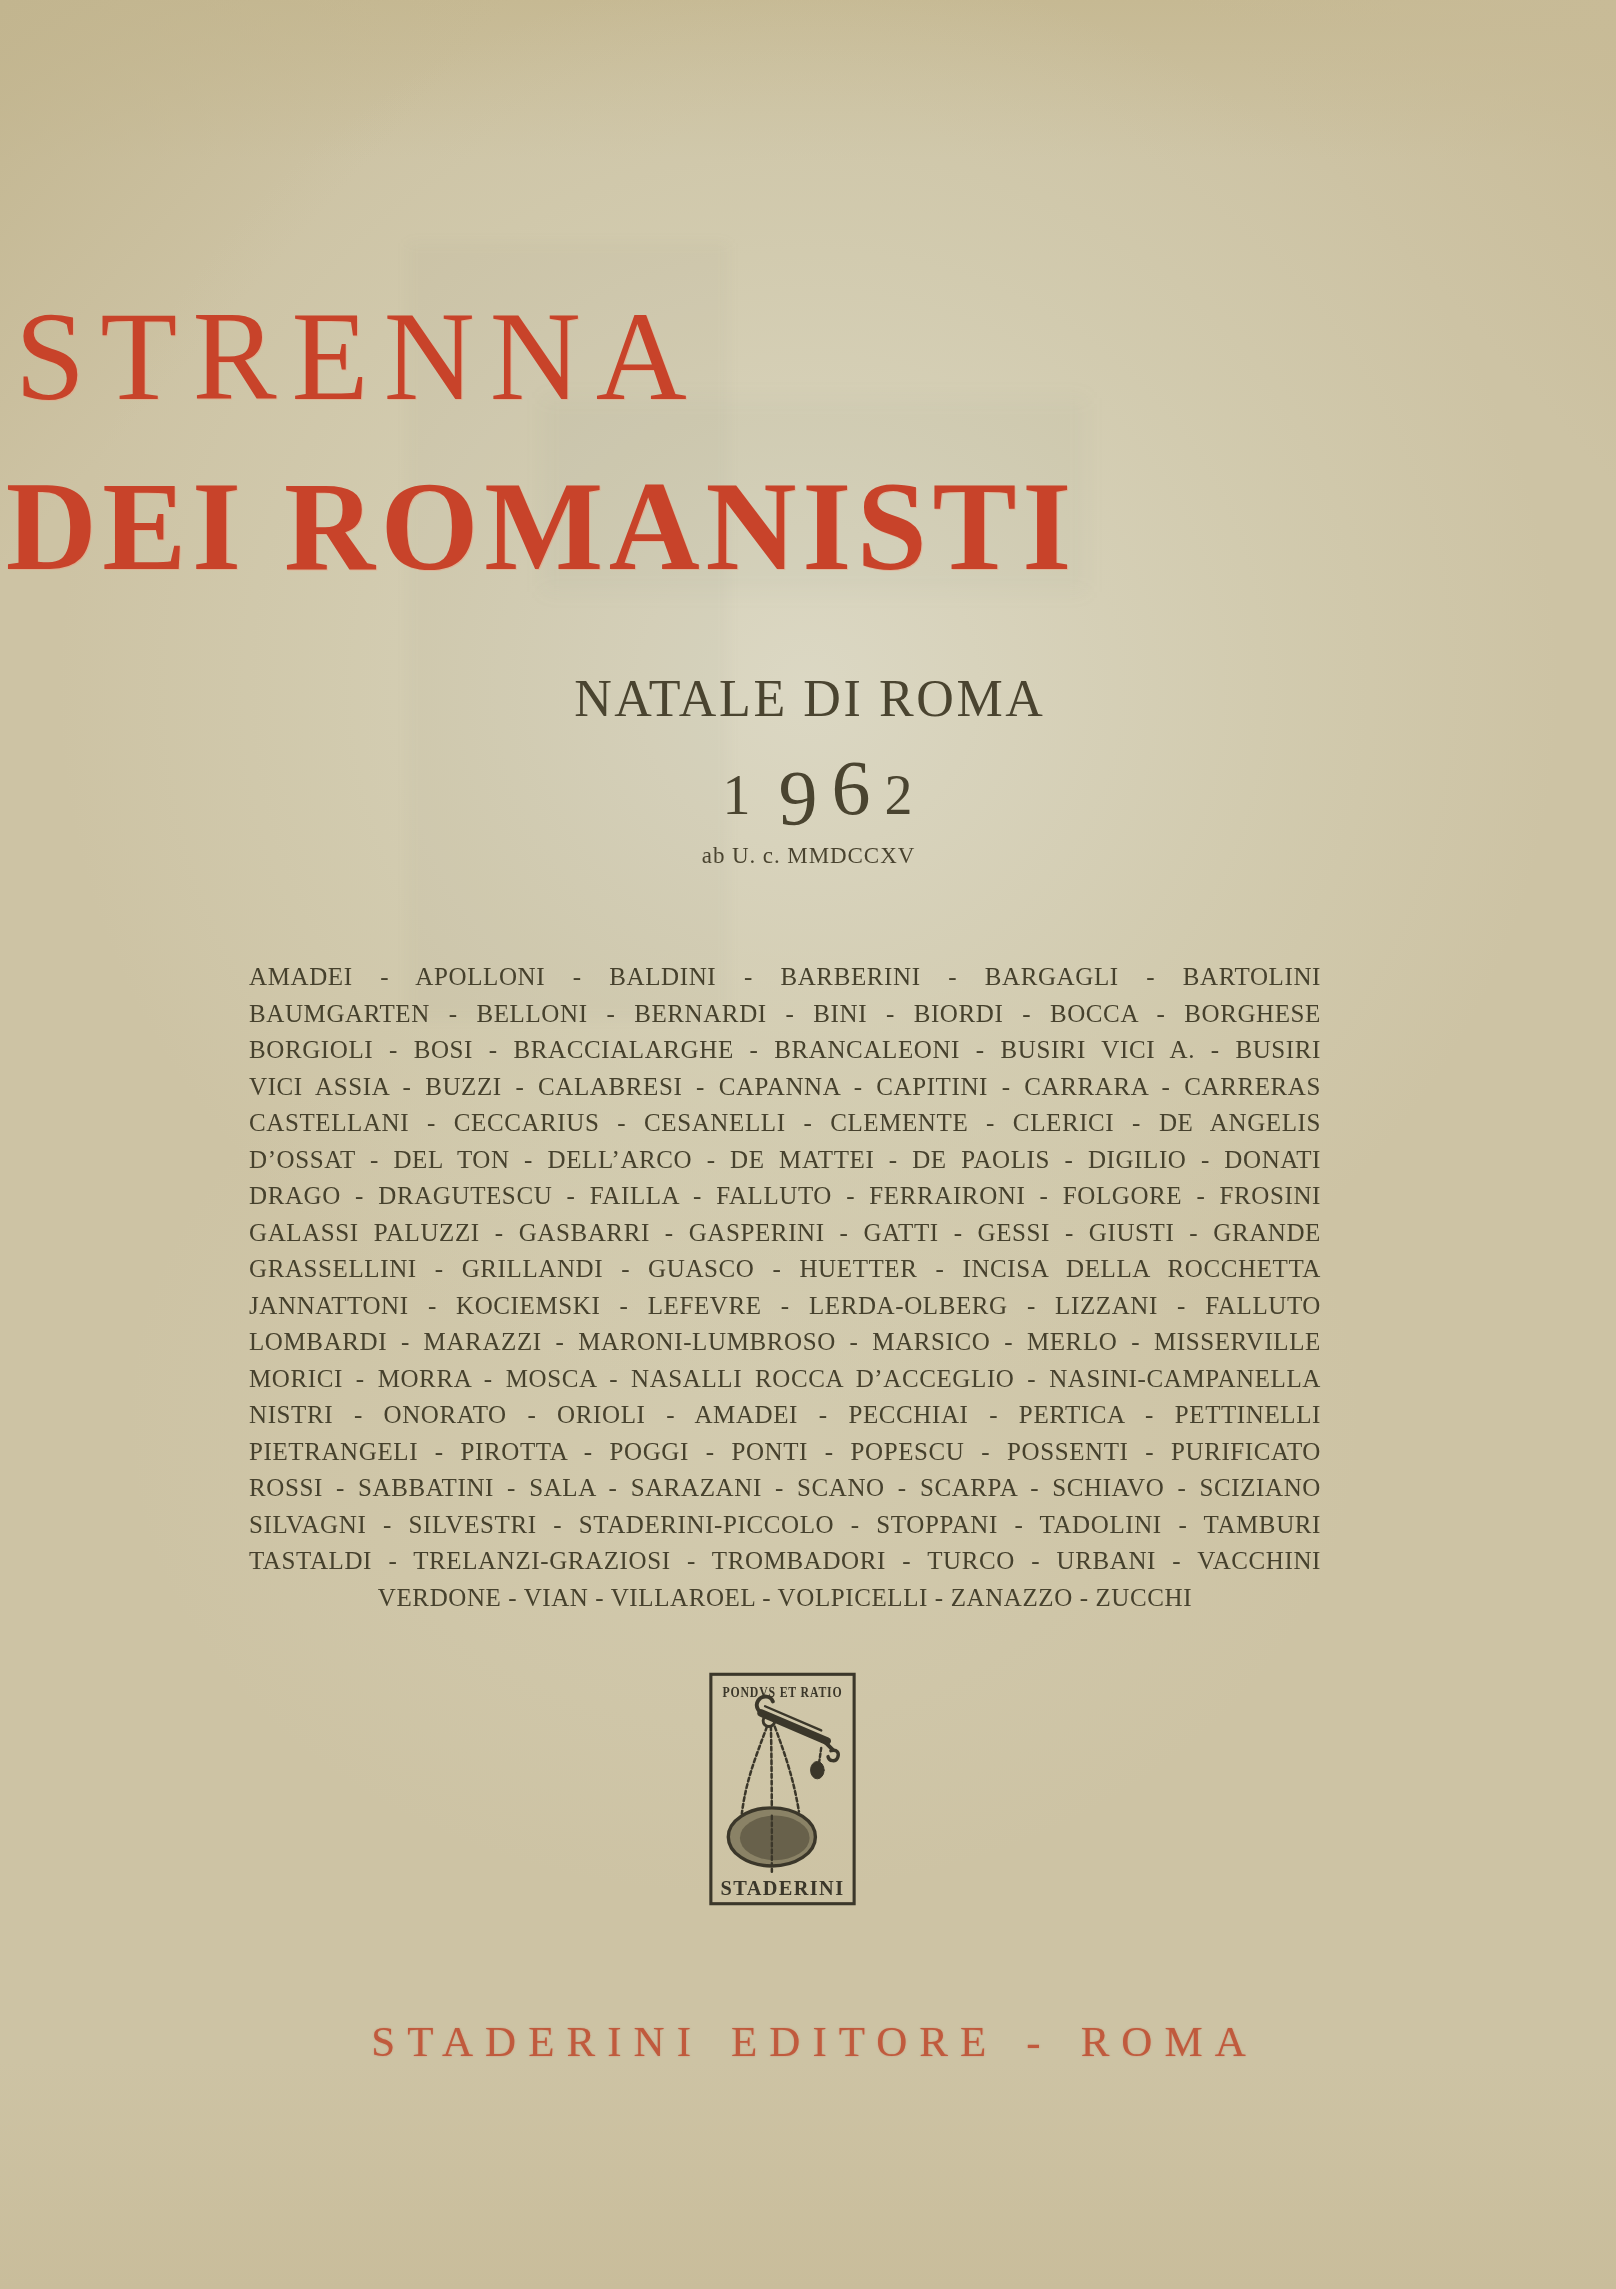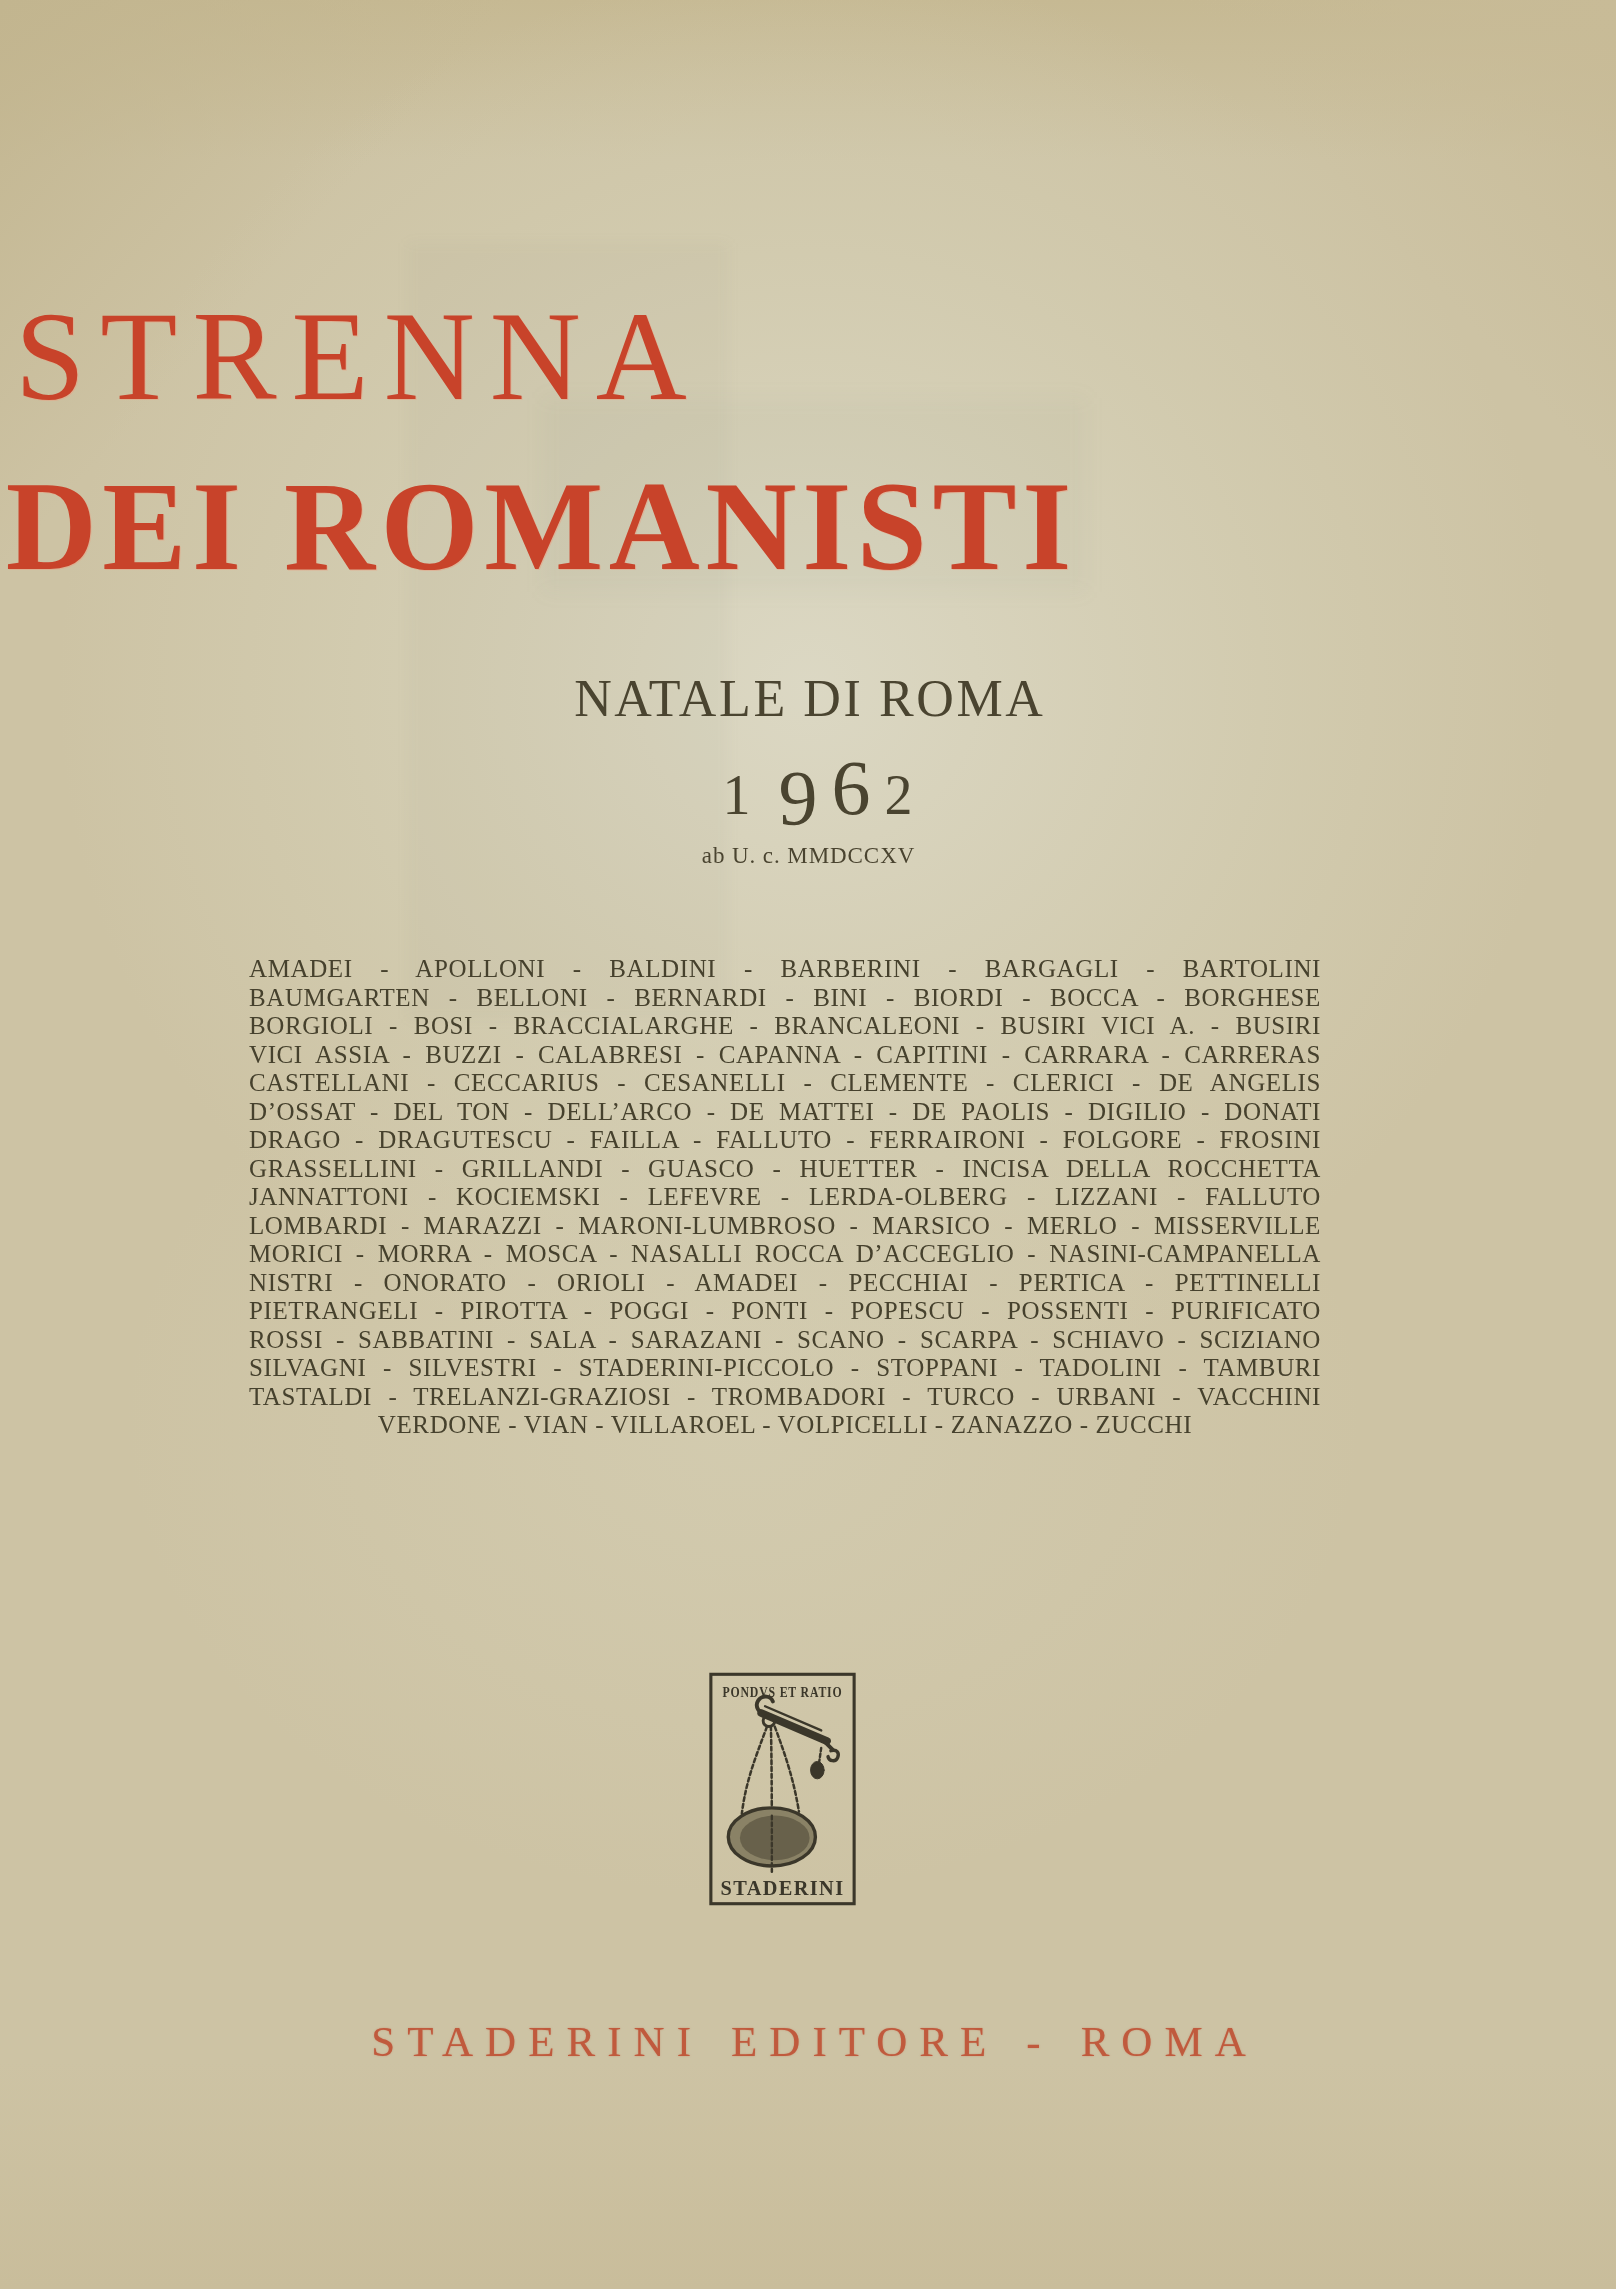--- a/index.html
+++ b/index.html
@@ -65,20 +65,21 @@
 
   .contributors{
     position:absolute;left:249px;top:955px;width:1072px;
     font-size:25px;line-height:28.5px;letter-spacing:0.6px;
     color:var(--ink_list,#46412d);
   }
   .contributors .cline{
     text-align:justify;
     text-align-last:justify;
     white-space:nowrap;
+    margin-top:8px;
   }
   .contributors .cline.last{
     text-align:center;text-align-last:center;
   }
 
   .colophon{position:absolute;left:707px;top:1670px;width:151px;height:238px;}
 
   .imprint{
     position:absolute;left:0;top:2020px;width:100%;text-align:center;
     font-size:43px;line-height:1;letter-spacing:.28em;text-indent:.28em;
@@ -106,20 +107,21 @@
   <div class="auc">ab U. c. MMDCCXV</div>
 
   <div class="contributors">
     <div class="cline">AMADEI - APOLLONI - BALDINI - BARBERINI - BARGAGLI - BARTOLINI</div>
     <div class="cline">BAUMGARTEN - BELLONI - BERNARDI - BINI - BIORDI - BOCCA - BORGHESE</div>
     <div class="cline">BORGIOLI - BOSI - BRACCIALARGHE - BRANCALEONI - BUSIRI VICI A. - BUSIRI</div>
     <div class="cline">VICI ASSIA - BUZZI - CALABRESI - CAPANNA - CAPITINI - CARRARA - CARRERAS</div>
     <div class="cline">CASTELLANI - CECCARIUS - CESANELLI - CLEMENTE - CLERICI - DE ANGELIS</div>
     <div class="cline">D’OSSAT - DEL TON - DELL’ARCO - DE MATTEI - DE PAOLIS - DIGILIO - DONATI</div>
     <div class="cline">DRAGO - DRAGUTESCU - FAILLA - FALLUTO - FERRAIRONI - FOLGORE - FROSINI</div>
+    <div class="cline">GALASSI PALUZZI - GASBARRI - GASPERINI - GATTI - GESSI - GIUSTI - GRANDE</div>
     <div class="cline">GRASSELLINI - GRILLANDI - GUASCO - HUETTER - INCISA DELLA ROCCHETTA</div>
     <div class="cline">JANNATTONI - KOCIEMSKI - LEFEVRE - LERDA-OLBERG - LIZZANI - FALLUTO</div>
     <div class="cline">LOMBARDI - MARAZZI - MARONI-LUMBROSO - MARSICO - MERLO - MISSERVILLE</div>
     <div class="cline">MORICI - MORRA - MOSCA - NASALLI ROCCA D’ACCEGLIO - NASINI-CAMPANELLA</div>
     <div class="cline">NISTRI - ONORATO - ORIOLI - AMADEI - PECCHIAI - PERTICA - PETTINELLI</div>
     <div class="cline">PIETRANGELI - PIROTTA - POGGI - PONTI - POPESCU - POSSENTI - PURIFICATO</div>
     <div class="cline">ROSSI - SABBATINI - SALA - SARAZANI - SCANO - SCARPA - SCHIAVO - SCIZIANO</div>
     <div class="cline">SILVAGNI - SILVESTRI - STADERINI-PICCOLO - STOPPANI - TADOLINI - TAMBURI</div>
     <div class="cline">TASTALDI - TRELANZI-GRAZIOSI - TROMBADORI - TURCO - URBANI - VACCHINI</div>
     <div class="cline last">VERDONE - VIAN - VILLAROEL - VOLPICELLI - ZANAZZO - ZUCCHI</div>

